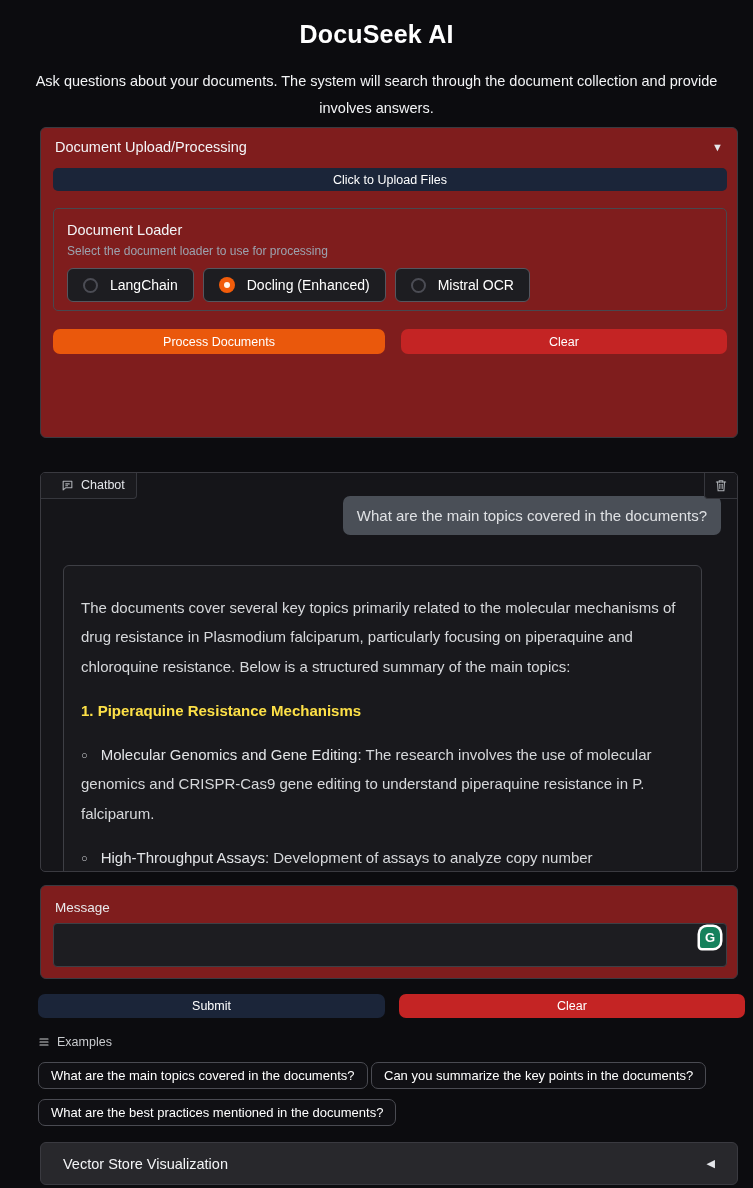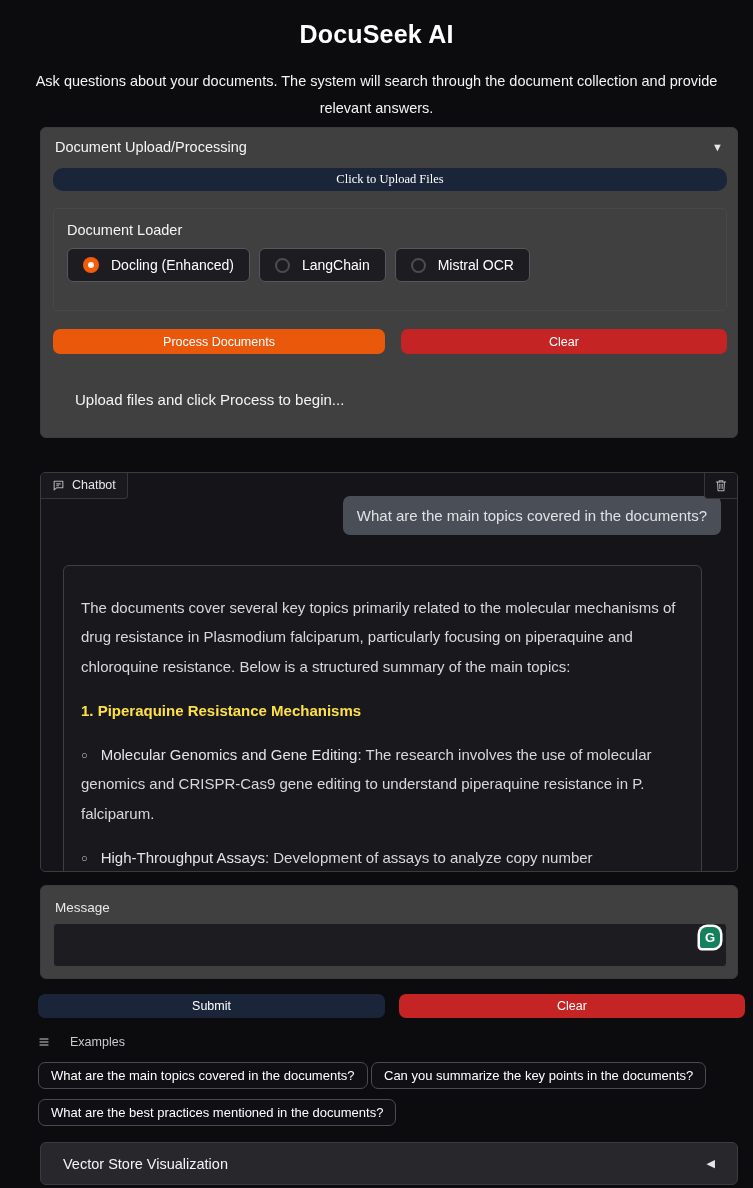--- a/index.html
+++ b/index.html
@@ -20,35 +20,35 @@
     text-align: center; font-size: 25px; font-weight: 700; color: #ffffff;
     letter-spacing: .2px;
   }
   .page-subtitle {
     position: absolute; top: 51px; left: 22px; right: 22px;
     text-align: center; font-size: 14.5px; color: #f3f4f6; line-height: 1.85;
   }
   
   .panel {
     position: absolute; left: 40px; width: 698px;
-    background: #404040; border: 1px solid #3a3a40; border-radius: 6px;
+    background: #7f1d1d; border: 1px solid #3a3a40; border-radius: 6px;
   }
   
   .upload-panel { top: 110px; height: 311px; }
   .acc-header {
     position: absolute; top: 0; left: 0; right: 0; height: 38px;
     display: flex; align-items: center; justify-content: space-between;
     padding: 0 14px; cursor: pointer;
   }
   .acc-title { font-size: 14.5px; color: #f3f4f6; }
   .acc-caret { font-size: 11px; color: #e5e7eb; }
   .upload-btn {
     position: absolute; left: 12px; right: 10px; top: 40px; height: 23px;
-    background: #1b2539; border: none; border-radius: 10px;
-    color: #ffffff; font-size: 12.5px; font-family: Liberation Serif, serif;
+    background: #1b2539; border: none; border-radius: 5px;
+    color: #ffffff; font-size: 12.5px; font-family: Liberation Sans, sans-serif;
     display: flex; align-items: center; justify-content: center; cursor: pointer;
   }
   .loader-group {
     position: absolute; left: 12px; right: 10px; top: 80px; height: 103px;
     border: 1px solid #47484f; border-radius: 5px;
   }
   .loader-label { margin: 13px 0 0 13px; font-size: 14.5px; color: #f3f4f6; }
   .loader-info { margin: 6px 0 0 13px; font-size: 12px; color: #9ca3af; }
   .radio-row { margin: 10px 13px 0; display: flex; gap: 9px; }
   .radio-opt {
@@ -71,21 +71,21 @@
   .process-btn { left: 12px; width: 332px; top: 201px; background: #ea580c; }
   .uclear-btn  { left: 360px; right: 10px; top: 201px; background: #c42424; }
   .status-text { position: absolute; left: 34px; top: 263px; font-size: 15px; color: #f3f4f6; }
   
   .chat-panel {
     top: 455px; height: 400px; background: #151519; border-radius: 5px; overflow: hidden;
   }
   .chat-tab {
     position: absolute; top: 0; left: 0; z-index: 2;
     display: flex; align-items: center; gap: 7px;
-    padding: 5px 11px 6px 11px; background: #1a1a1e;
+    padding: 5px 11px 6px 20px; background: #1a1a1e;
     border-right: 1px solid #36373d; border-bottom: 1px solid #36373d;
     border-bottom-right-radius: 4px;
     color: #e5e7eb; font-size: 12.5px;
   }
   .trash-tab {
     position: absolute; top: 0; right: 0; z-index: 2;
     padding: 5px 9px 5px 9px;
     border-left: 1px solid #36373d; border-bottom: 1px solid #36373d;
     border-bottom-left-radius: 4px; cursor: pointer; background: #17171b;
   }
@@ -121,21 +121,21 @@
     box-shadow: 0 0 0 2.5px #ffffff;
     color: #ffffff; font-weight: 700; font-size: 13px;
     display: flex; align-items: center; justify-content: center; cursor: pointer;
   }
   
   .submit-btn { left: 38px; top: 977px; width: 347px; height: 24px; background: #1b2539; position: absolute; }
   .cclear-btn { left: 399px; top: 977px; width: 346px; height: 24px; background: #c42424; position: absolute; }
   
   .examples-head {
     position: absolute; left: 38px; top: 1018px;
-    display: flex; align-items: center; gap: 20px;
+    display: flex; align-items: center; gap: 7px;
     color: #c9cbce; font-size: 12.5px;
   }
   .example-btn {
     position: absolute; height: 27px; padding: 0 12px;
     background: #101014; border: 1px solid #4a4b52; border-radius: 7px;
     color: #ffffff; font-size: 13px; font-family: inherit; cursor: pointer;
     display: flex; align-items: center; white-space: nowrap;
   }
   .ex1 { left: 38px;  top: 1045px; }
   .ex2 { left: 371px; top: 1045px; }
@@ -148,52 +148,52 @@
   }
   .vec-title { font-size: 14.5px; color: #f3f4f6; }
   svg { display: block; }
 </style>
 </head>
 <body>
 
 <div class="page">
 
   <div class="page-title">DocuSeek AI</div>
-  <div class="page-subtitle">Ask questions about your documents. The system will search through the document collection and provide relevant answers.</div>
+  <div class="page-subtitle">Ask questions about your documents. The system will search through the document collection and provide involves answers.</div>
 
   <div class="panel upload-panel">
     <div class="acc-header">
       <span class="acc-title">Document Upload/Processing</span>
       <span class="acc-caret">▼</span>
     </div>
     <button class="upload-btn">Click to Upload Files</button>
 
     <div class="loader-group">
       <div class="loader-label">Document Loader</div>
+      <div class="loader-info">Select the document loader to use for processing</div>
       <div class="radio-row">
+        <div class="radio-opt">
+          <span class="radio-circle"></span>
+          <span>LangChain</span>
+        </div>
         <div class="radio-opt">
           <span class="radio-circle selected">
               <span class="radio-inner-dot"></span>
             </span>
           <span>Docling (Enhanced)</span>
         </div>
         <div class="radio-opt">
           <span class="radio-circle"></span>
-          <span>LangChain</span>
-        </div>
-        <div class="radio-opt">
-          <span class="radio-circle"></span>
           <span>Mistral OCR</span>
         </div>
       </div>
     </div>
 
     <button class="btn process-btn">Process Documents</button>
     <button class="btn uclear-btn">Clear</button>
-    <div class="status-text">Upload files and click Process to begin...</div>
   </div>
 
   <div class="panel chat-panel">
     <div class="chat-tab">
       <span>
         <svg width="13" height="13" viewBox="0 0 24 24" fill="none" stroke="#aeb1b6" stroke-width="2" stroke-linejoin="round">
           <path d="M4 4h16v12H9l-5 4z"></path>
             <line x1="8" y1="9" x2="16" y2="9"></line>
             <line x1="8" y1="12.5" x2="13" y2="12.5"></line>
         </svg>

